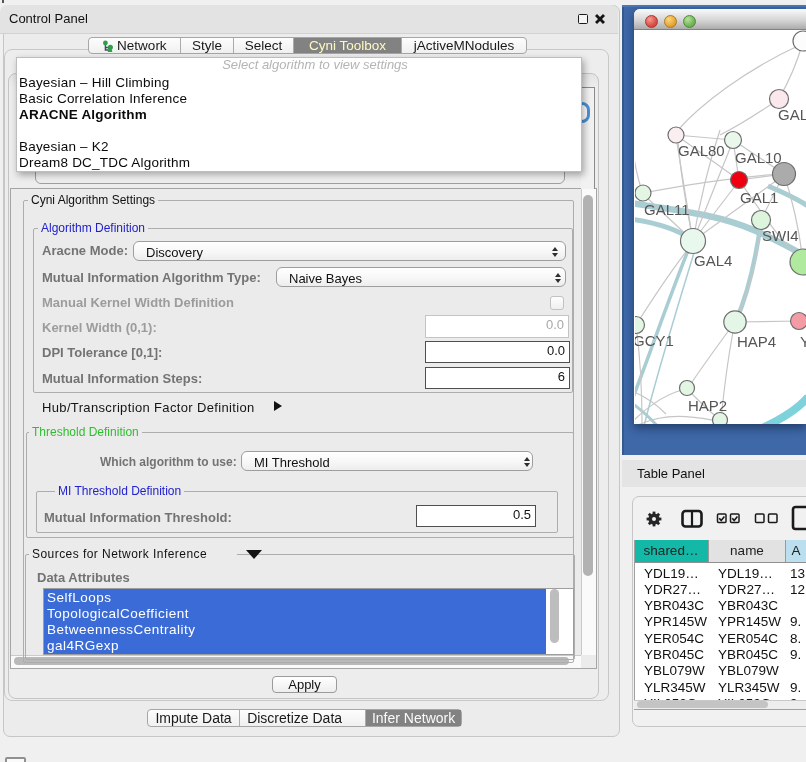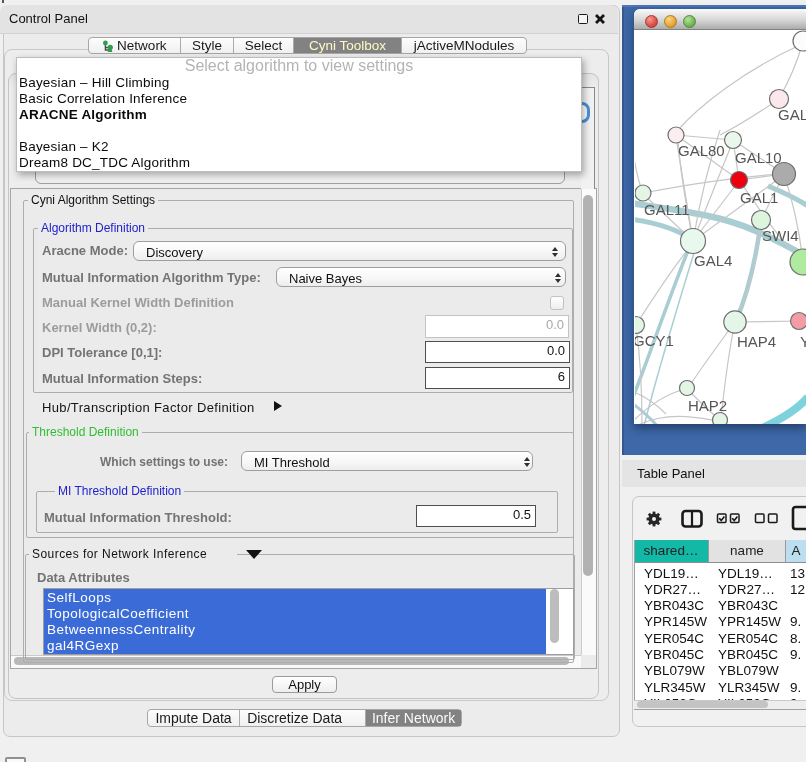--- a/index.html
+++ b/index.html
@@ -36,21 +36,21 @@
 .arr{position:absolute;width:0;height:0;border-left:3px solid transparent;border-right:3px solid transparent;}
 .au{border-bottom:4px solid #2E2E2E;}
 .ad{border-top:4px solid #2E2E2E;}
 
 #bottabs{left:147px;top:709px;width:313px;height:16px;border:1px solid #A6A6A6;border-radius:4px;display:flex;font-size:14px;background:linear-gradient(#FDFDFD,#F0F0F0);}
 #bottabs .seg{height:16px;line-height:16px;text-align:center;color:#1A1A1A;white-space:nowrap;}
 #bottabs .seg+.seg{border-left:1px solid #ABABAB;}
 #bottabs .sel{background:#828282;color:#FAFAFA;}
 
 #popup{left:16px;top:57px;width:564px;height:113px;background:#FFF;border:1px solid #BDBDBD;box-shadow:2px 3px 7px rgba(0,0,0,0.33);z-index:50;}
-#popup .ph{position:absolute;left:0;top:-1px;width:100%;text-align:center;font-size:16px;color:#B4B4B4;}
+#popup .ph{position:absolute;left:16px;top:-1px;width:100%;text-align:center;font-size:13px;color:#B4B4B4;font-style:italic;}
 #popup .it{position:absolute;left:2px;font-size:13.5px;letter-spacing:0.2px;color:#0A0A0A;white-space:nowrap;}
 
 #desktop{left:622px;top:5px;width:184px;height:450px;background:#3E68A8;}
 #netwin{left:634px;top:9px;width:172px;height:415px;background:#FFF;border-radius:6px 0 0 0;box-shadow:0 4px 10px rgba(10,20,40,0.5);}
 #nettitle{left:634px;top:9px;width:172px;height:20px;background:linear-gradient(#FAFAFA,#D6D6D6 55%,#ACACAC);border-bottom:1px solid #818181;border-radius:6px 0 0 0;}
 .light{width:11px;height:11px;border-radius:50%;}
 #tptitle{left:622px;top:460px;width:184px;height:27px;background:#E4E4E4;}
 #tptitle .t{position:absolute;left:15px;top:6px;font-size:13px;color:#111;}
 #tpanel{left:632px;top:496px;width:180px;height:229px;background:#F1F1F1;border:1px solid #C6C6C6;border-radius:7px;}
 .hcell{position:absolute;top:540px;height:22px;line-height:22px;font-size:13.5px;color:#222;text-align:center;border-right:1px solid #9A9A9A;box-sizing:border-box;}
@@ -105,33 +105,33 @@
     <span class="arr ad" style="left:418px;top:11px;"></span>
   </div>
 <div class="ab blab" style="left:42px;top:270px;">Mutual Information Algorithm Type:</div>
 <div class="ab combo" style="left:276px;top:267px;width:288px;height:18px;">
     <span class="cv">Naive Bayes</span>
     <span class="arr au" style="left:278px;top:4.5px;"></span>
     <span class="arr ad" style="left:278px;top:11px;"></span>
   </div>
 <div class="ab glab" style="left:42px;top:295px;">Manual Kernel Width Definition</div>
 <div class="ab" style="left:550px;top:296px;width:12px;height:12px;border:1px solid #C2C2C2;border-radius:3px;background:linear-gradient(#FEFEFE,#EFEFEF);"></div>
-<div class="ab glab" style="left:42px;top:320px;">Kernel Width (0,2):</div>
+<div class="ab glab" style="left:42px;top:320px;">Kernel Width (0,1):</div>
 <div class="ab field" style="left:425px;top:315px;width:138px;height:20px;border:1px solid #C4C4C4;color:#A8A8A8;padding:1px 4px 0 0;">0.0</div>
 <div class="ab blab" style="left:42px;top:345px;">DPI Tolerance [0,1]:</div>
 <div class="ab field" style="left:425px;top:341px;width:139px;height:19px;border:1.5px solid #4F4F4F;color:#111;padding:1px 4px 0 0;">0.0</div>
 <div class="ab blab" style="left:42px;top:371px;">Mutual Information Steps:</div>
 <div class="ab field" style="left:425px;top:367px;width:139px;height:19px;border:1.5px solid #4F4F4F;color:#111;padding:1px 4px 0 0;">6</div>
 
 <div class="ab" style="left:42px;top:400px;font-size:13px;letter-spacing:0.35px;color:#141414;">Hub/Transcription Factor Definition</div>
 <div class="ab" style="left:274px;top:401px;width:0;height:0;border-top:5.5px solid transparent;border-bottom:5.5px solid transparent;border-left:8px solid #111;"></div>
 
 <div class="ab gbox" style="left:26px;top:432px;width:546px;height:104px;"></div>
 <div class="legend" style="left:29px;top:425px;color:#2FBE2F;">Threshold Definition</div>
-<div class="ab blab" style="left:100px;top:455px;font-size:12px;">Which settings to use:</div>
+<div class="ab blab" style="left:100px;top:455px;font-size:12px;">Which algorithm to use:</div>
 <div class="ab combo" style="left:241px;top:451px;width:290px;height:18px;">
     <span class="cv">MI Threshold</span>
     <span class="arr au" style="left:282px;top:4.5px;"></span>
     <span class="arr ad" style="left:282px;top:11px;"></span>
   </div>
 
 <div class="ab gbox" style="left:36px;top:491px;width:520px;height:40px;"></div>
 <div class="legend" style="left:55px;top:484px;color:#2121CE;">MI Threshold Definition</div>
 <div class="ab blab" style="left:44px;top:510px;">Mutual Information Threshold:</div>
 <div class="ab field" style="left:416px;top:505px;width:114px;height:19px;border:1.5px solid #4F4F4F;color:#111;padding:1px 4px 0 0;">0.5</div>

